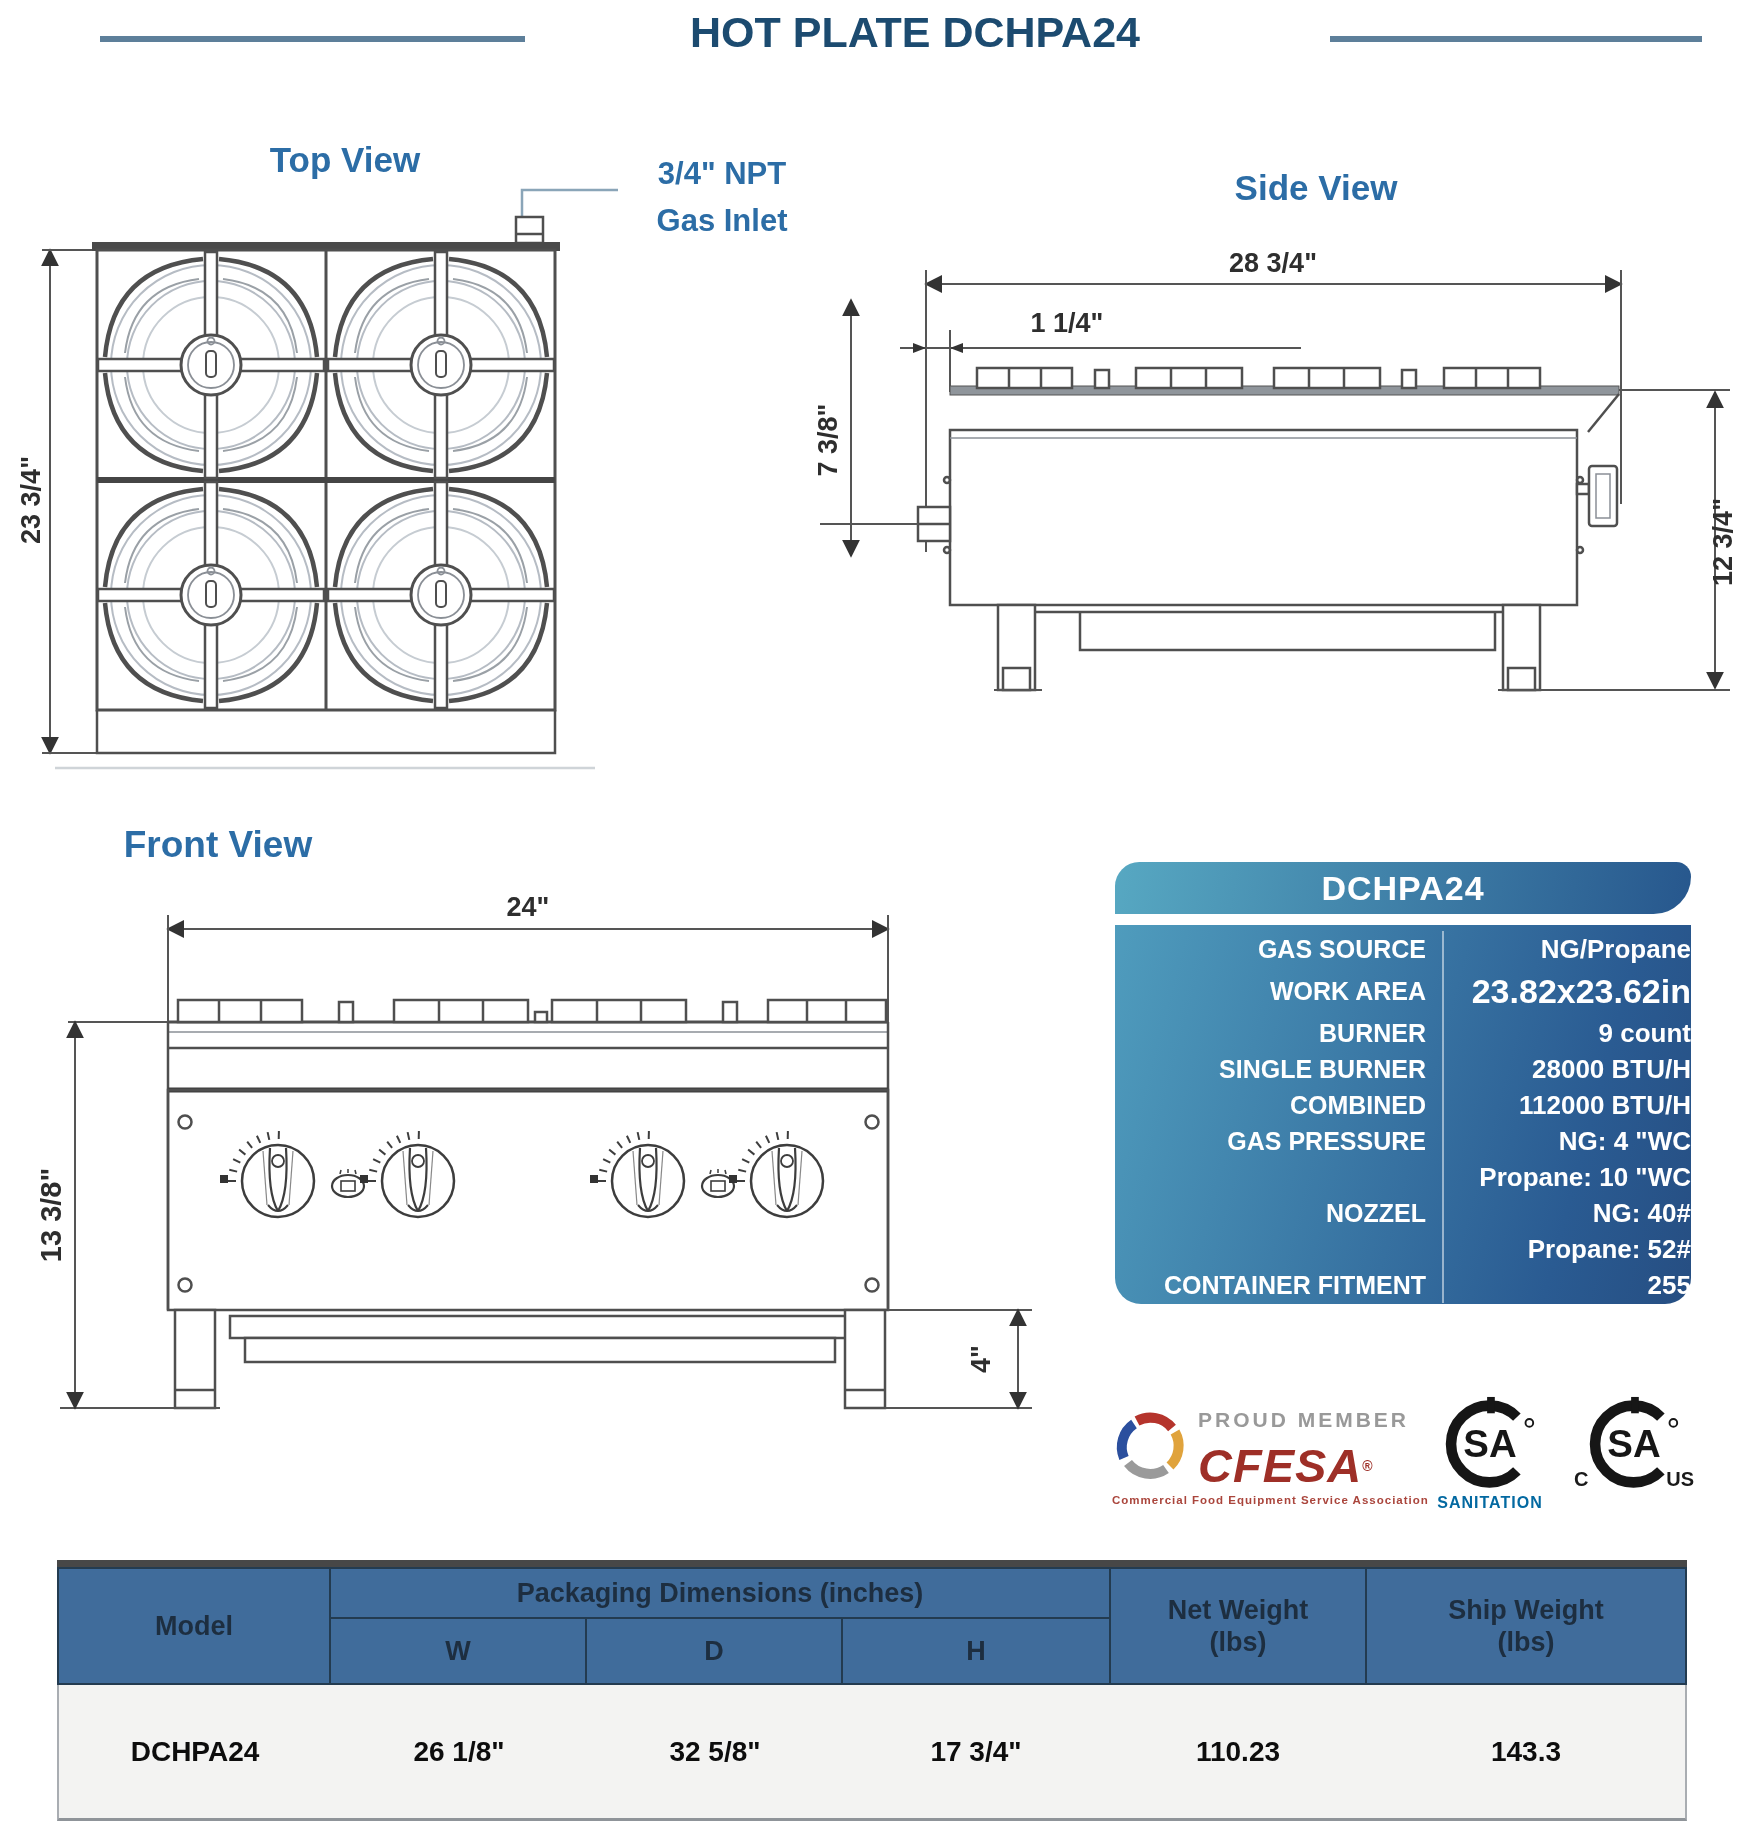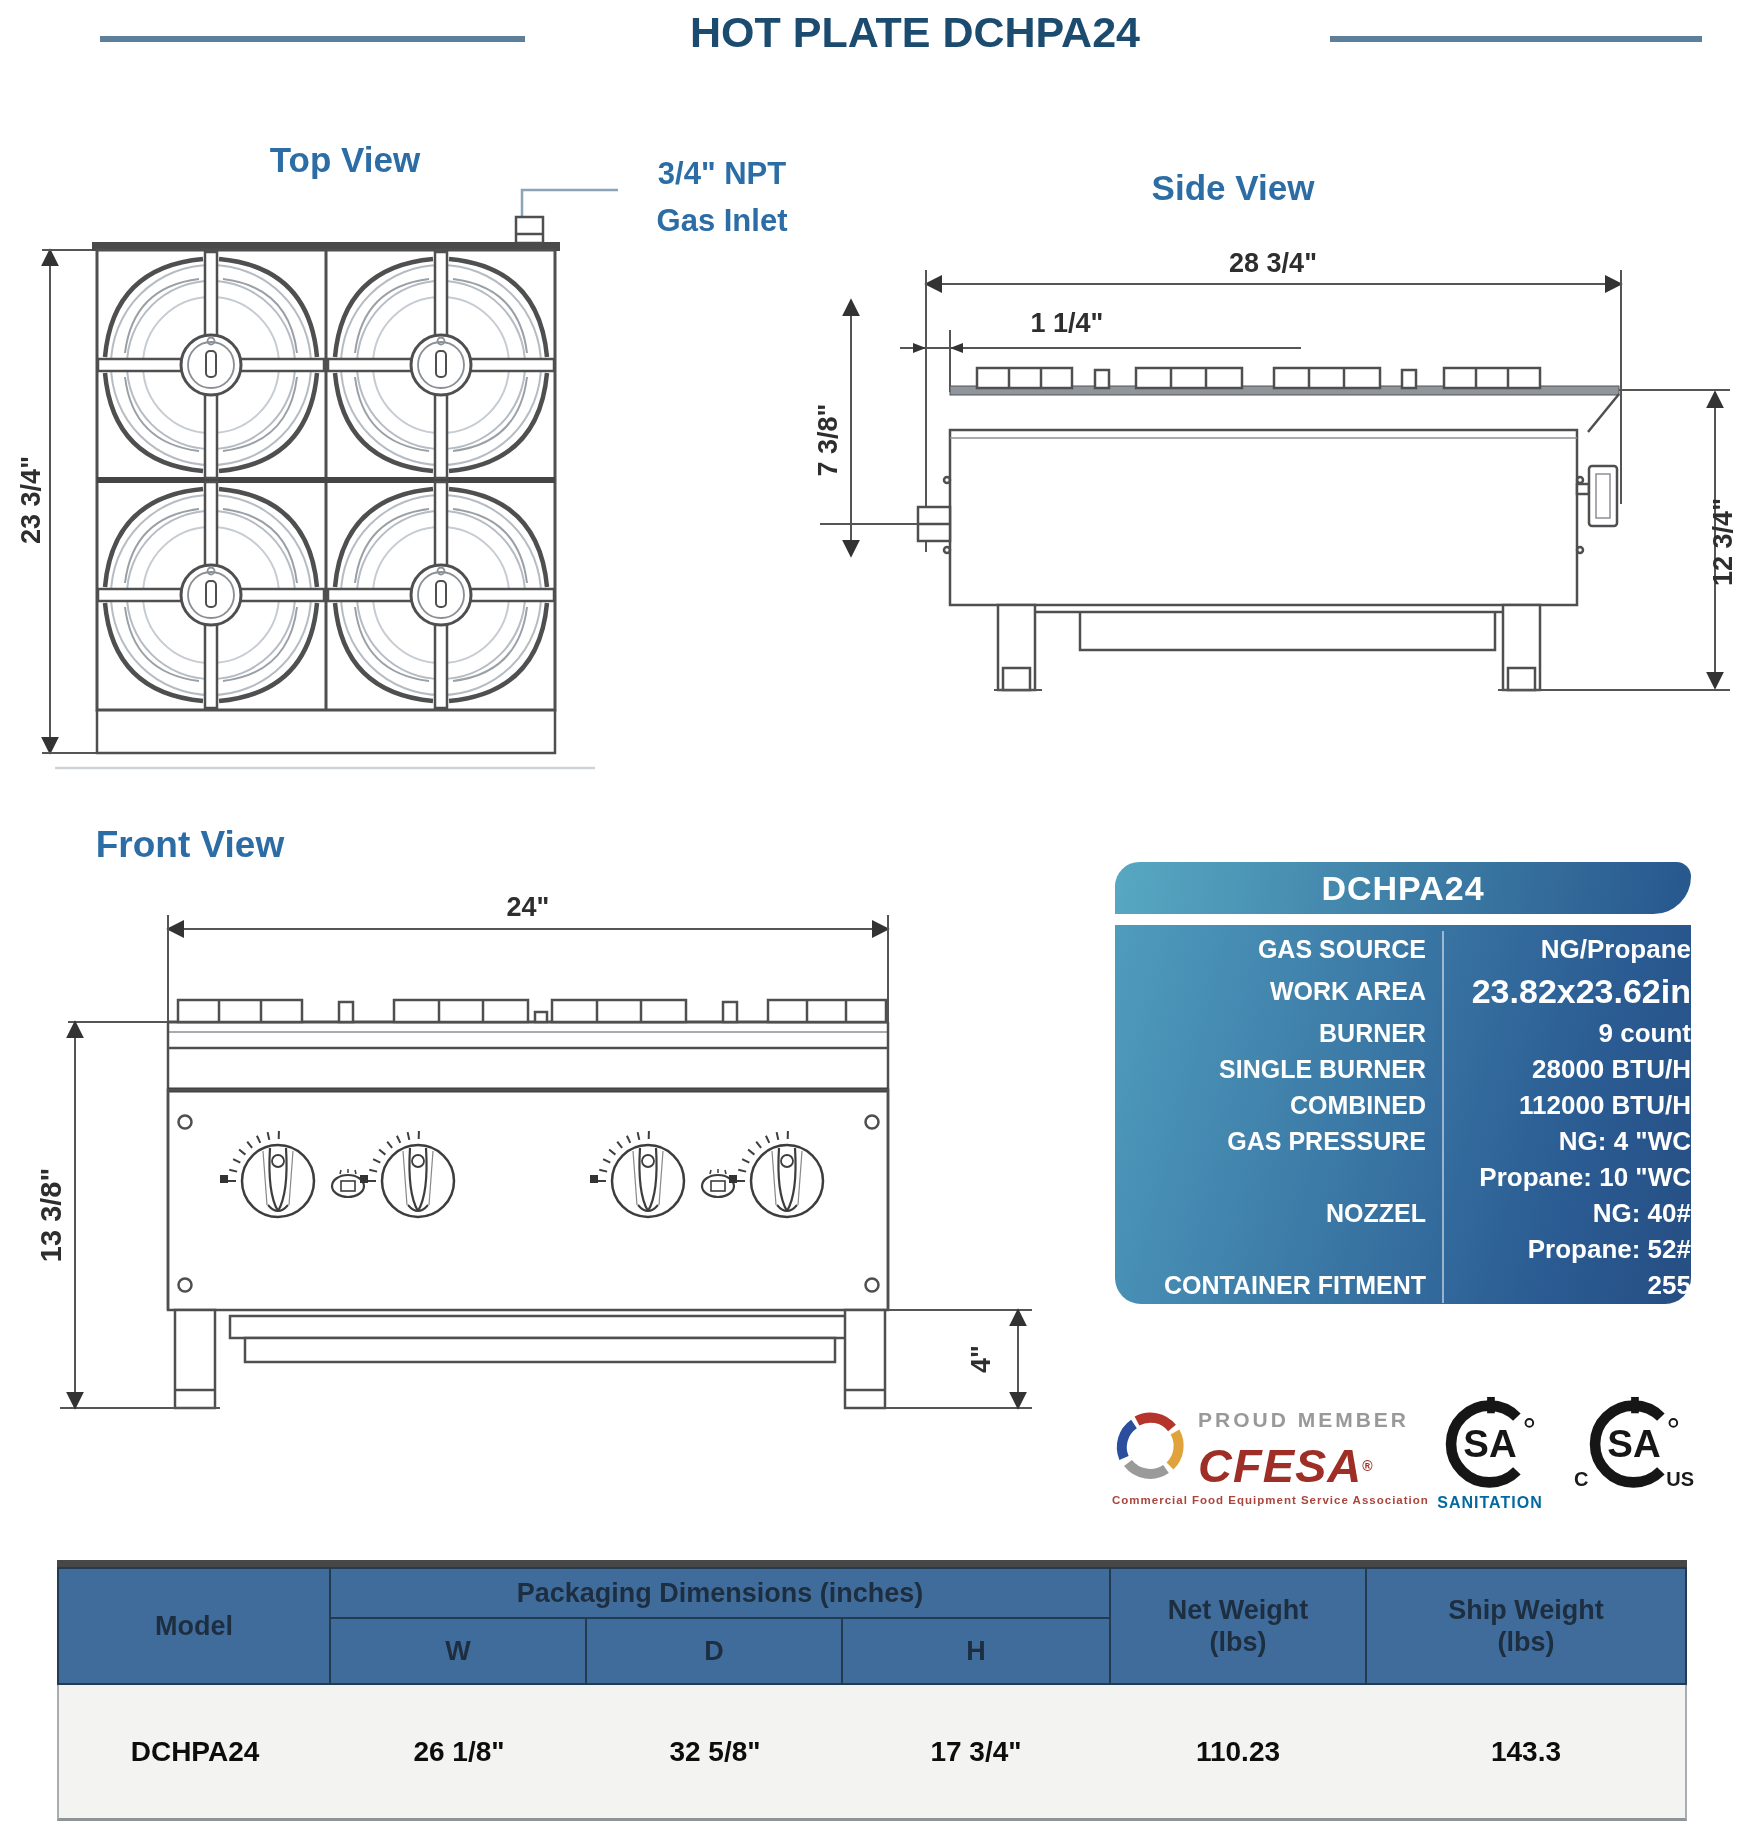--- a/index.html
+++ b/index.html
@@ -10,22 +10,22 @@
   
   .page-title{left:520px;top:8px;width:790px;text-align:center;font-size:43px;font-weight:800;
               color:#1c4b70;letter-spacing:0px;}
   .title-rule{top:36px;height:6px;background:#5d7f9a;}
   .rule-left{left:100px;width:425px;}
   .rule-right{left:1330px;width:372px;}
 
   
   .view-label{color:#2c6da6;font-weight:700;text-align:center;}
   .lbl-top{left:235px;top:140px;width:220px;font-size:35px;}
-  .lbl-side{left:1108px;top:168px;width:250px;font-size:35px;}
-  .lbl-front{left:80px;top:824px;width:220px;font-size:37px;}
+  .lbl-side{left:1191px;top:168px;width:250px;font-size:35px;}
+  .lbl-front{left:108px;top:824px;width:220px;font-size:37px;}
   .gas-callout{left:612px;top:150px;width:220px;font-size:31px;line-height:47px;color:#2c6da6;
                font-weight:700;text-align:center;}
 
   
   svg{display:block;}
   .ln{stroke:#4f4f4f;stroke-width:2.5;fill:none;}
   .lnthin{stroke:#8a8f96;stroke-width:1.5;fill:none;}
   .lnthick{stroke:#454545;stroke-width:6;fill:none;}
   .dim{stroke:#555;stroke-width:2;fill:none;}
   .dimtext{font-family:"Liberation Sans",sans-serif;font-size:27px;font-weight:700;fill:#2e2e2e;}

